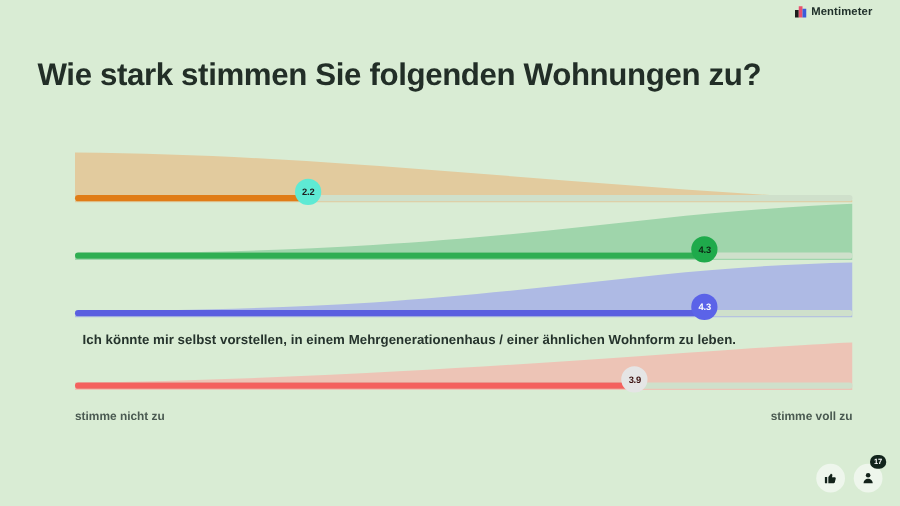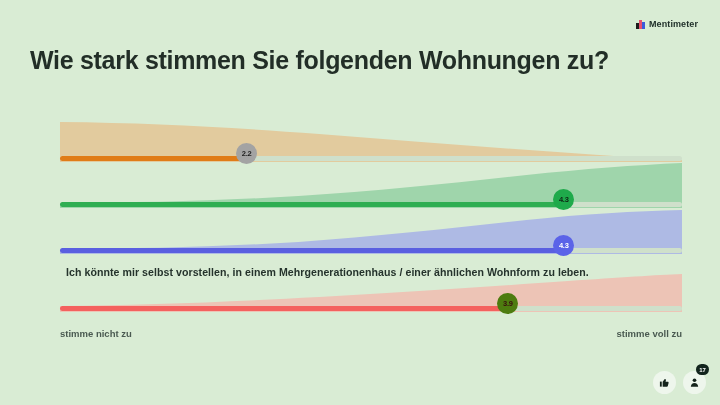--- a/index.html
+++ b/index.html
@@ -14,21 +14,21 @@
   body {
     background: #d9ecd4;
     font-family: "Liberation Sans", sans-serif;
     color: #27332c;
     position: relative;
   }
 
   
   .logo {
     position: absolute;
-    top: 19px;
+    top: 4px;
     right: 22px;
     display: flex;
     align-items: flex-end;
     gap: 4px;
   }
   .logo-mark {
     width: 9px;
     height: 9px;
     position: relative;
     display: block;
@@ -209,21 +209,21 @@
 <div class="chart">
 
   <div class="row row-r0">
     <div class="ridge">
       <svg viewBox="0 0 600 46" preserveAspectRatio="none" aria-hidden="true">
         <path d="M0,6 C90,7 160,11 250,18 C340,25 430,33 520,39 C560,41.5 580,43 600,44 L600,46 L0,46 Z" fill="#e2cb9e"></path>
       </svg>
     </div>
     <div class="track">
       <div class="fill" style="width:30%;background:#e07c17"></div>
-      <div class="badge" style="left:30%;background:#a3a3a3">2.2</div>
+      <div class="badge" style="left:30%;background:#5eead4">2.2</div>
     </div>
   </div>
 
   <div class="row row-r1">
     <div class="ridge">
       <svg viewBox="0 0 600 46" preserveAspectRatio="none" aria-hidden="true">
         <path d="M0,41 C80,40.5 150,39 230,34 C310,29 380,21 450,13 C505,7 555,3 600,1 L600,46 L0,46 Z" fill="#9fd5ab"></path>
       </svg>
     </div>
     <div class="track">
@@ -246,21 +246,21 @@
 
   <div class="row row-r3">
     <div class="ridge">
       <svg viewBox="0 0 600 46" preserveAspectRatio="none" aria-hidden="true">
         <path d="M0,40 C80,39 160,36 250,31 C340,26 420,20 490,15 C540,11.5 575,9 600,8 L600,46 L0,46 Z" fill="#edc4b6"></path>
       </svg>
     </div>
     <div class="statement">Ich könnte mir selbst vorstellen, in einem Mehrgenerationenhaus / einer ähnlichen Wohnform  zu leben.</div>
     <div class="track">
       <div class="fill" style="width:72%;background:#f4615e"></div>
-      <div class="badge" style="left:72%;background:#4d7c0f;color:#3a0f0e">3.9</div>
+      <div class="badge" style="left:72%;background:#e5e5e5;color:#3a0f0e">3.9</div>
     </div>
   </div>
 
 </div>
 
 <div class="axis">
   <span>stimme nicht zu</span>
   <span>stimme voll zu</span>
 </div>
 

